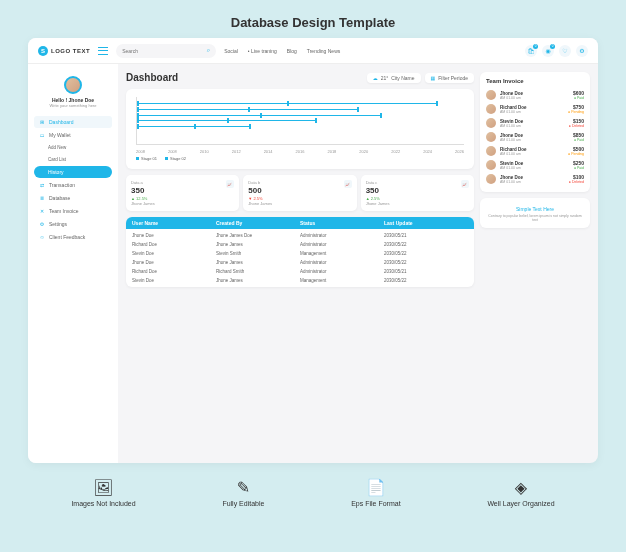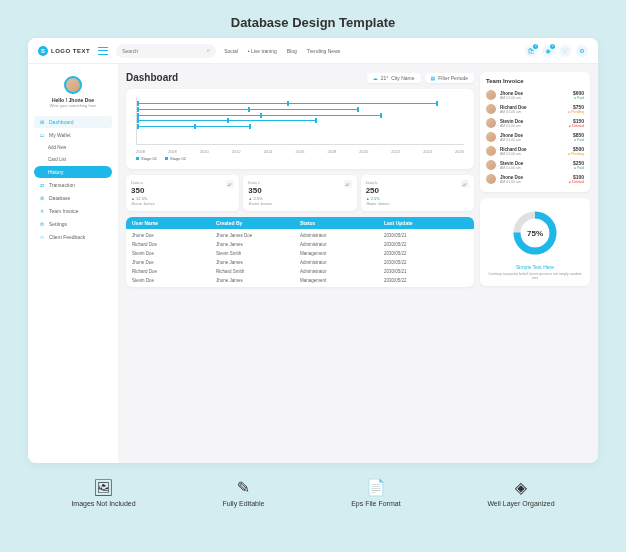--- a/index.html
+++ b/index.html
@@ -252,29 +252,29 @@
 
         <div class="stats-row" id="stats-row">
             <div class="stat-card">
               <div class="stat-label">Data a</div>
               <div class="stat-value">350</div>
               <div class="stat-delta up">▲ 12.5%</div>
               <div class="stat-name">Jhone James</div>
               <div class="stat-icon">📈</div>
             </div>
             <div class="stat-card">
+              <div class="stat-label">Data b</div>
+              <div class="stat-value">500</div>
+              <div class="stat-delta down">▼ 2.5%</div>
+              <div class="stat-name">Jhone James</div>
+              <div class="stat-icon">📈</div>
+            </div>
+            <div class="stat-card">
               <div class="stat-label">Data c</div>
               <div class="stat-value">350</div>
-              <div class="stat-delta up">▲ 2.5%</div>
-              <div class="stat-name">Jhone James</div>
-              <div class="stat-icon">📈</div>
-            </div>
-            <div class="stat-card">
-              <div class="stat-label">Data b</div>
-              <div class="stat-value">250</div>
               <div class="stat-delta up">▲ 2.5%</div>
               <div class="stat-name">Jhone James</div>
               <div class="stat-icon">📈</div>
             </div>
           </div>
 
         <div class="table-card">
           <div class="table-head" id="thead">
               <div>User Name</div>
               <div>Created By</div>
@@ -399,27 +399,20 @@
                   <div class="team-time">AM 01.00 am</div>
                 </div>
                 <div>
                   <div class="team-amt">$100</div>
                   <div class="team-status deleted">● Deleted</div>
                 </div>
               </div>
             </div>
         </div>
         <div class="donut-card">
-          <div class="donut">
-            <svg width="50" height="50" viewBox="0 0 50 50">
-              <circle cx="25" cy="25" r="18" fill="none" stroke="#e0e0e0" stroke-width="7"></circle>
-              <circle id="donut-arc" cx="25" cy="25" r="18" fill="none" stroke="#1fb6e8" stroke-width="7" stroke-dasharray="113.09733552923255" stroke-dashoffset="28.274333882308138"></circle>
-            </svg>
-            <div class="donut-text">75%</div>
-          </div>
           <div class="donut-title">Simple Text Here</div>
           <div class="donut-desc">Contrary to popular belief, lorem ipsum is not simply random text</div>
         </div>
       </div>
     </div>
   </div>
 </div>
 
 <div class="features" id="features">
     <div class="feature">

